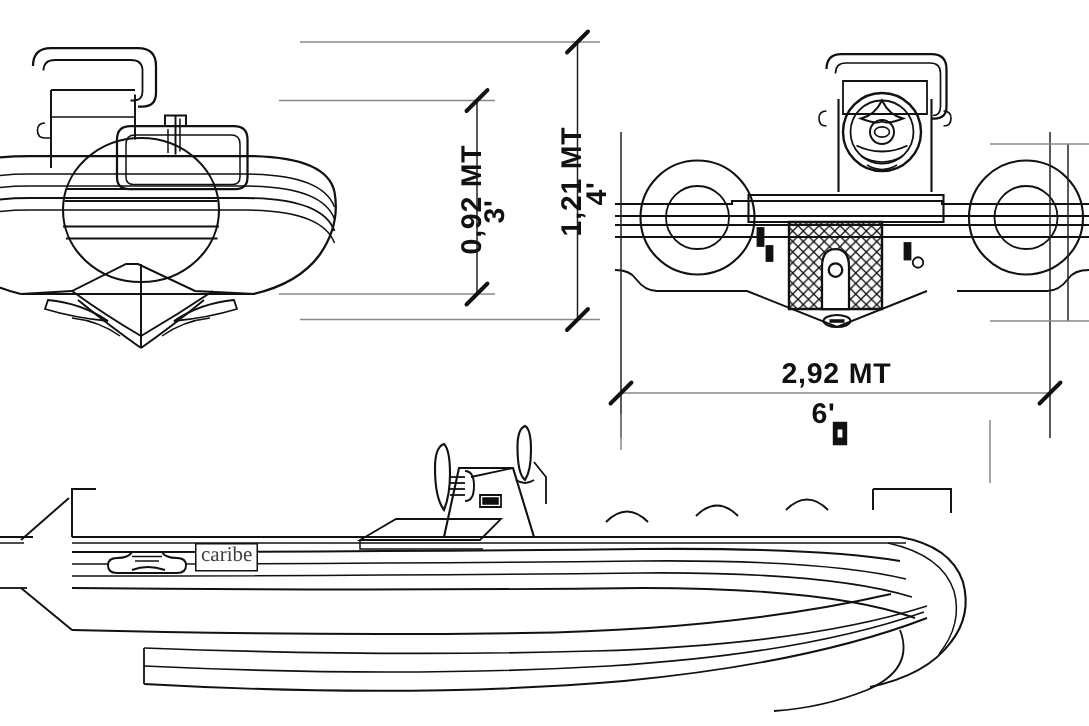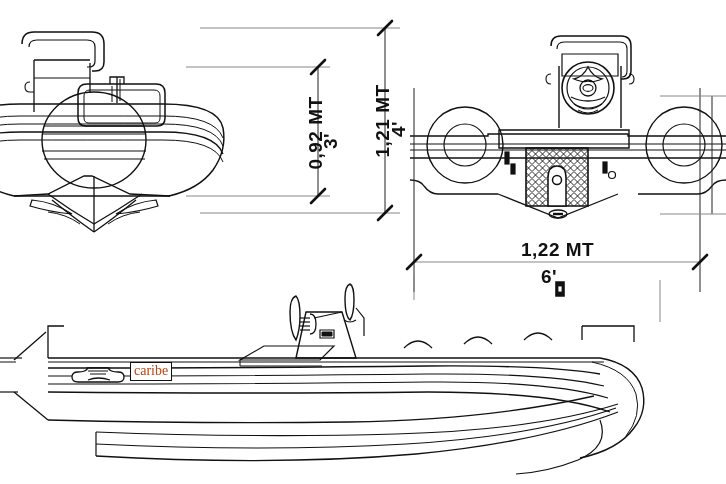--- a/index.html
+++ b/index.html
@@ -37,21 +37,21 @@
     transform: rotate(-90deg);
   }
   .dim-m { font-size: 19px; }
   .dim-f { font-size: 19px; }
   .brand {
     position: absolute;
     border: 1.4px solid #111111;
     background: #ffffff;
     font-family: "Liberation Serif", serif;
     font-size: 14px;
-    color: #c2410c;
+    color: #404040;
     line-height: 1;
     padding: 1px 3px 2px 3px;
     letter-spacing: 0px;
   }
 </style>
 </head>
 <body>
 
 <div id="sheet">
 
@@ -267,19 +267,19 @@
   </svg>
 
   <div class="dimtext vtext dim-m" style="left:279px; top:122px;">0,92 MT</div>
 
   <div class="dimtext vtext dim-f" style="left:323px; top:130px;">3'</div>
 
   <div class="dimtext vtext dim-m" style="left:346px; top:110px;">1,21 MT</div>
 
   <div class="dimtext vtext dim-f" style="left:391px; top:118px;">4'</div>
 
-  <div class="dimtext dim-m" style="left:521px; top:239px;">1,22 MT</div>
+  <div class="dimtext dim-m" style="left:521px; top:239px;">2,92 MT</div>
 
   <div class="dimtext dim-f" style="left:541px; top:266px;">6'</div>
 
   <div class="brand" style="left:130px; top:362px;">caribe</div>
 
 </div>
 
 </body></html>

